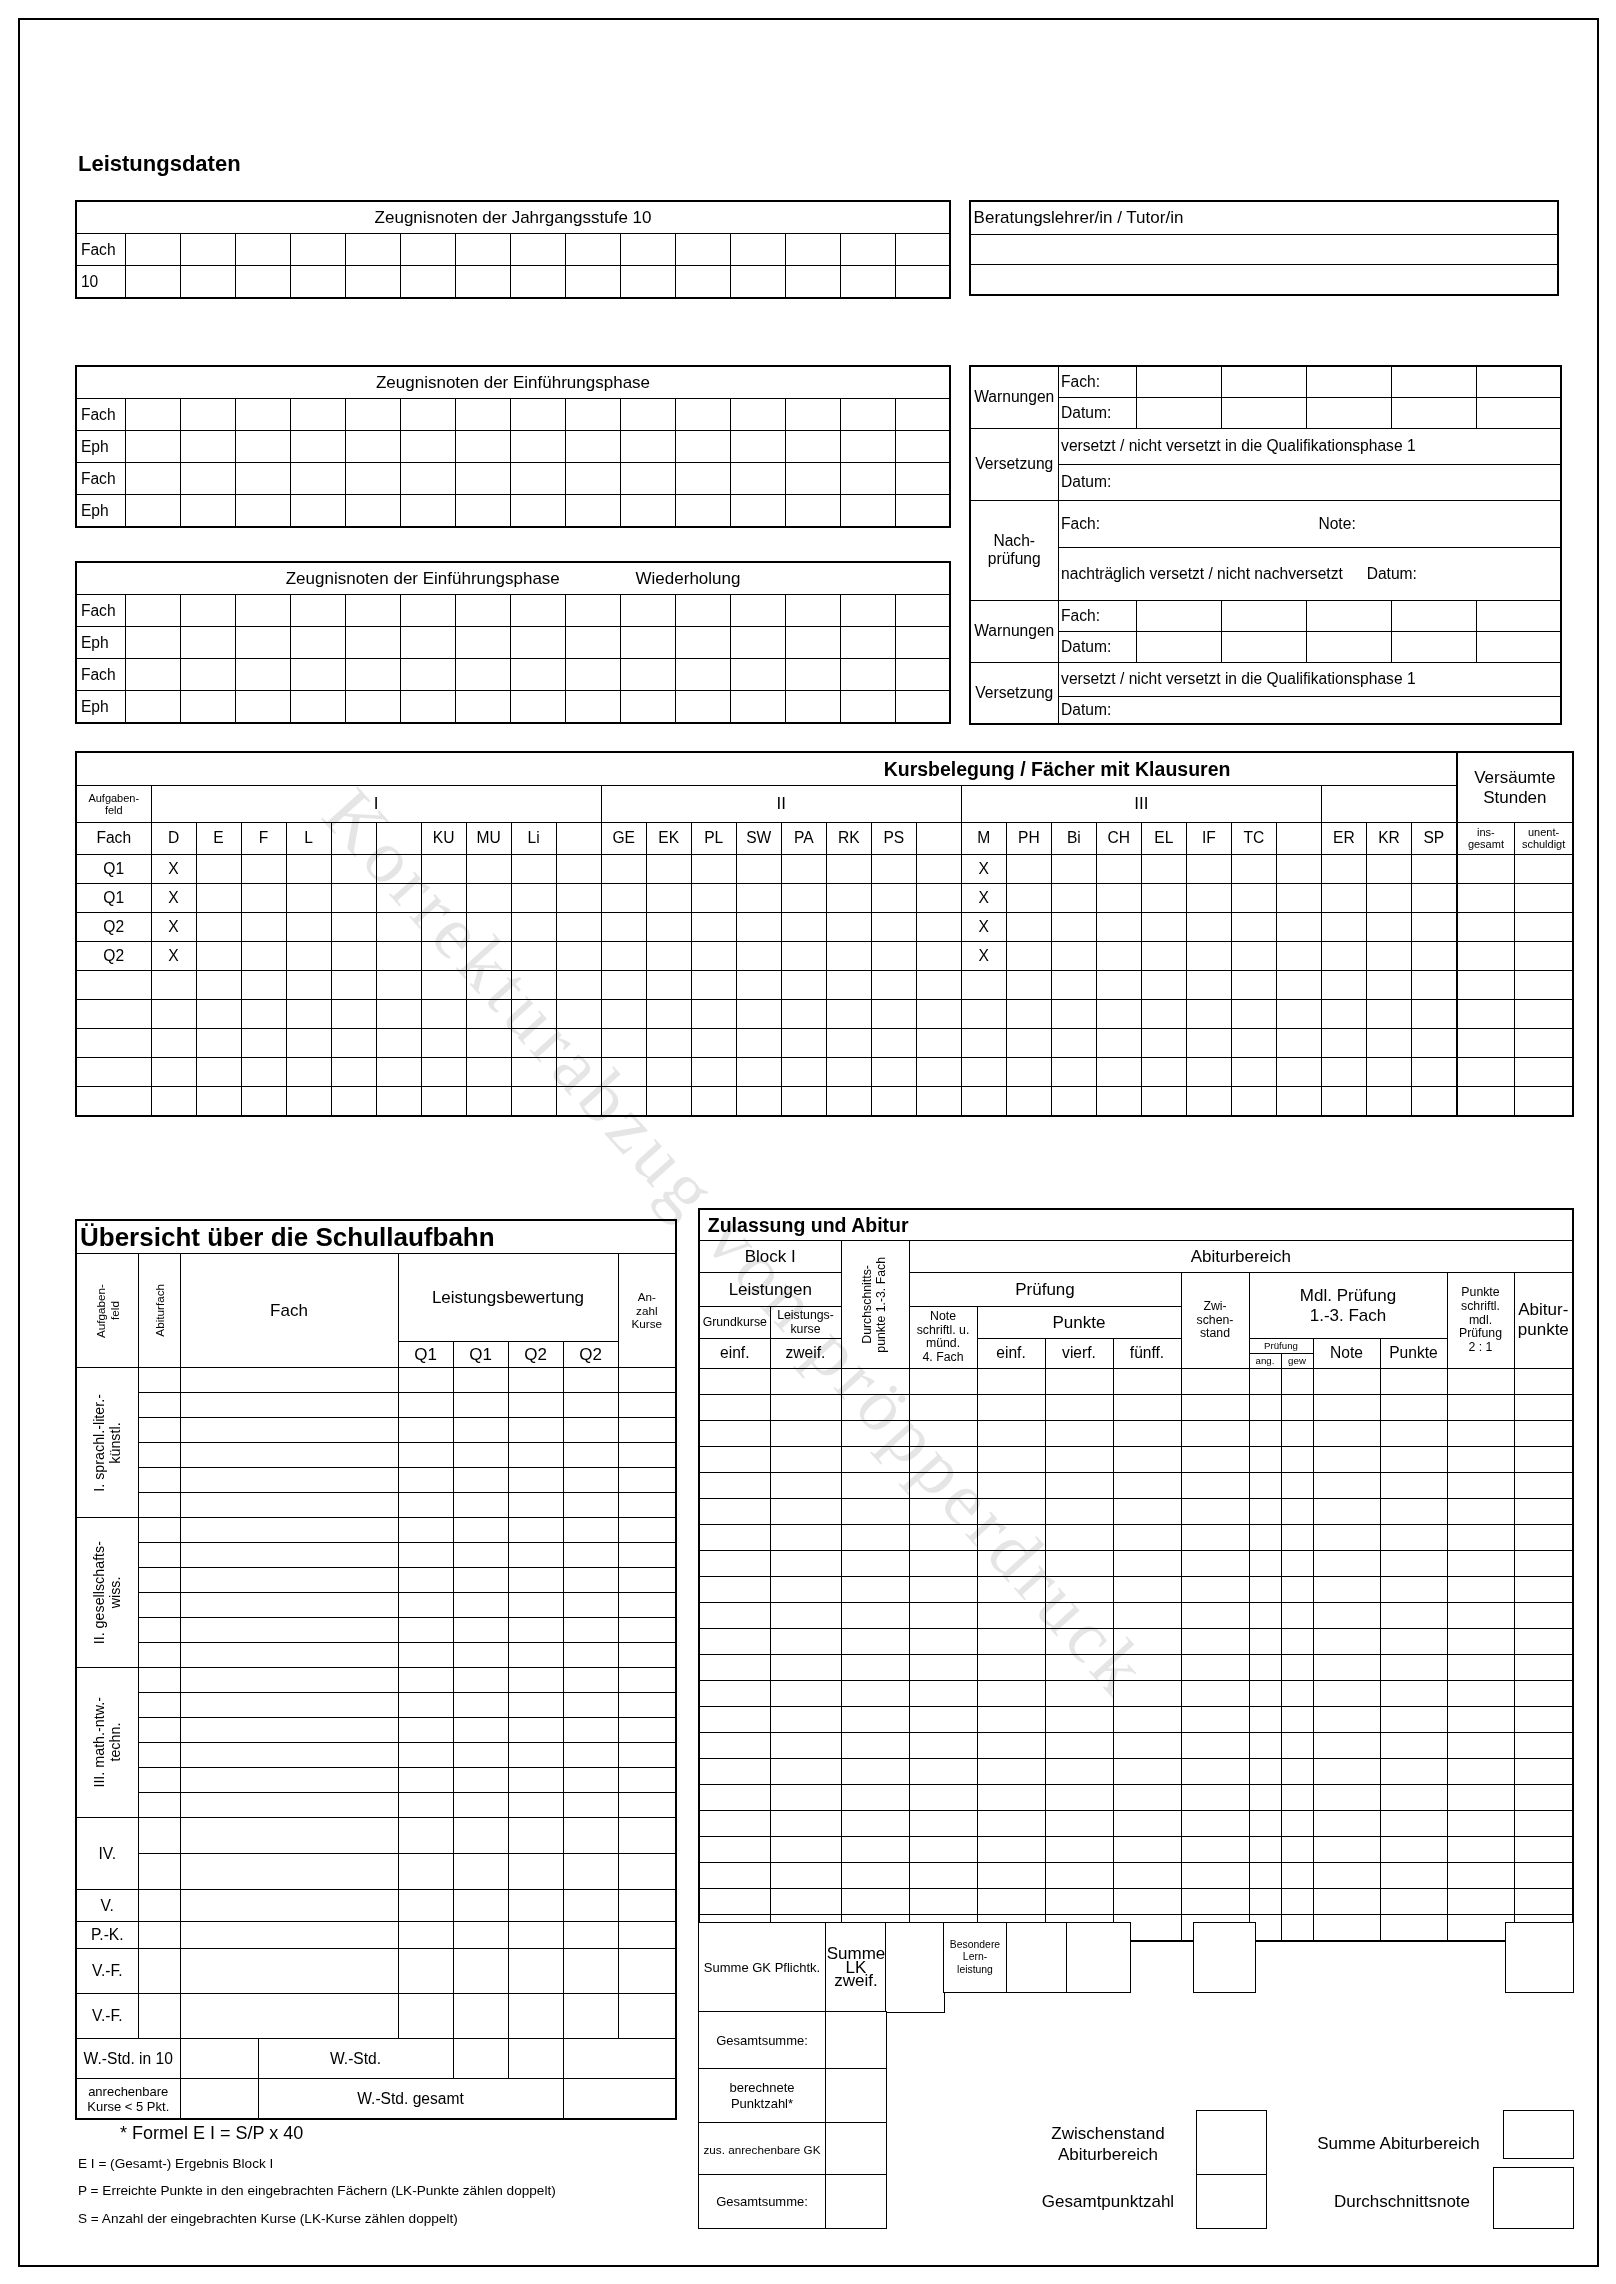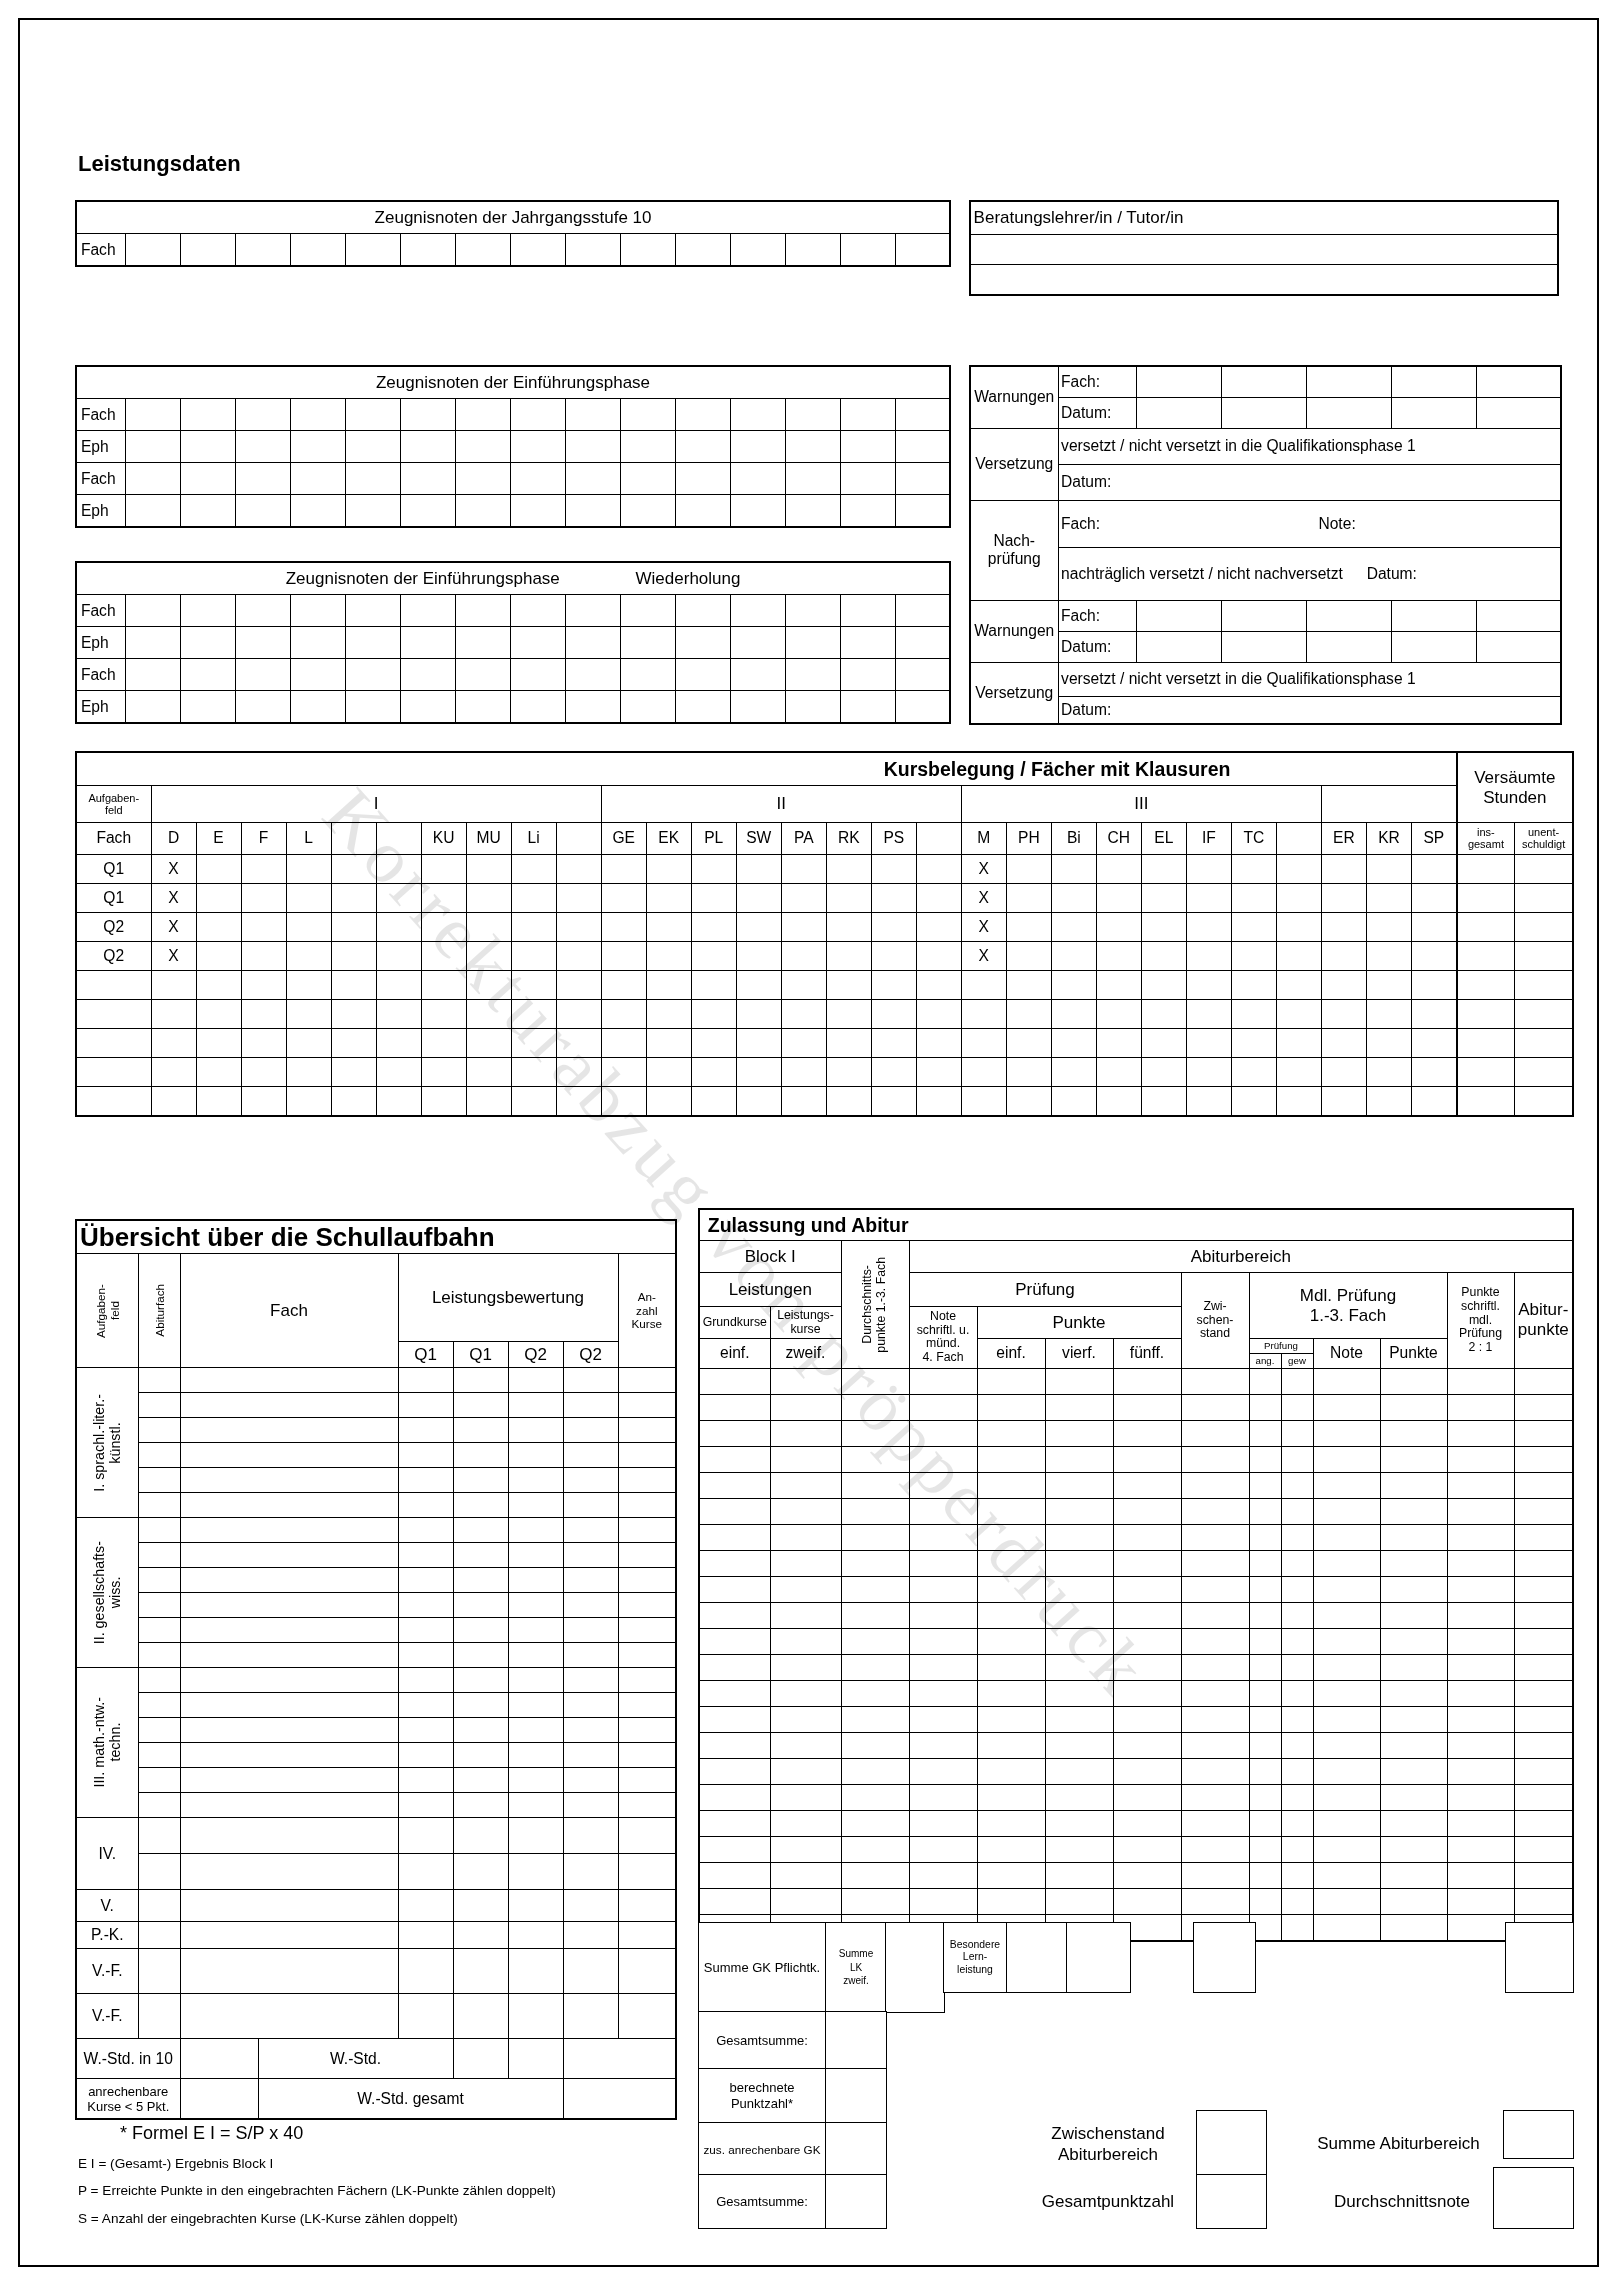--- a/index.html
+++ b/index.html
@@ -117,20 +117,38 @@
           <td></td>
           <td></td>
           <td></td>
           <td></td>
           <td></td>
           <td></td>
           <td></td>
           <td></td>
           <td></td>
         </tr>
+        <tr>
+          <td class="nlabel">10</td>
+          <td></td>
+          <td></td>
+          <td></td>
+          <td></td>
+          <td></td>
+          <td></td>
+          <td></td>
+          <td></td>
+          <td></td>
+          <td></td>
+          <td></td>
+          <td></td>
+          <td></td>
+          <td></td>
+          <td></td>
+        </tr>
       </tbody>
   </table>
 
   <table class="outer bera abs" style="left:969px;top:200px;width:590px;">
     <tbody>
         <tr>
           <td class="blab">Beratungslehrer/in / Tutor/in</td>
         </tr>
     <tr>
           <td></td>
@@ -1531,21 +1549,21 @@
             <td></td>
             <td></td>
             <td class="tr2"></td>
             <td class="tr2"></td>
             <td></td>
           </tr>
         </tbody>
     </table>
 
     <div class="zb" style="left:0;top:714px;width:128px;height:91px;font-size:13px;">Summe GK Pflichtk.</div>
-    <div class="zb pre" style="left:127px;top:714px;width:62px;height:91px;font-size:10px;line-height:13.6px;">Summe
+    <div class="zb pre" style="left:127px;top:714px;width:62px;height:91px;font-size:17px;line-height:13.6px;">Summe
 LK
 zweif.</div>
     <div class="zb" style="left:187px;top:714px;width:60px;height:91px;"></div>
     <div class="zb pre" style="left:245px;top:714px;width:64px;height:71px;font-size:10.4px;line-height:12.3px;">Besondere
 Lern-
 leistung</div>
     <div class="zb" style="left:308px;top:714px;width:62px;height:71px;"></div>
     <div class="zb" style="left:368px;top:714px;width:65px;height:71px;"></div>
     <div class="zb" style="left:495px;top:714px;width:63px;height:71px;"></div>
     <div class="zb" style="left:807px;top:714px;width:69px;height:71px;"></div>

